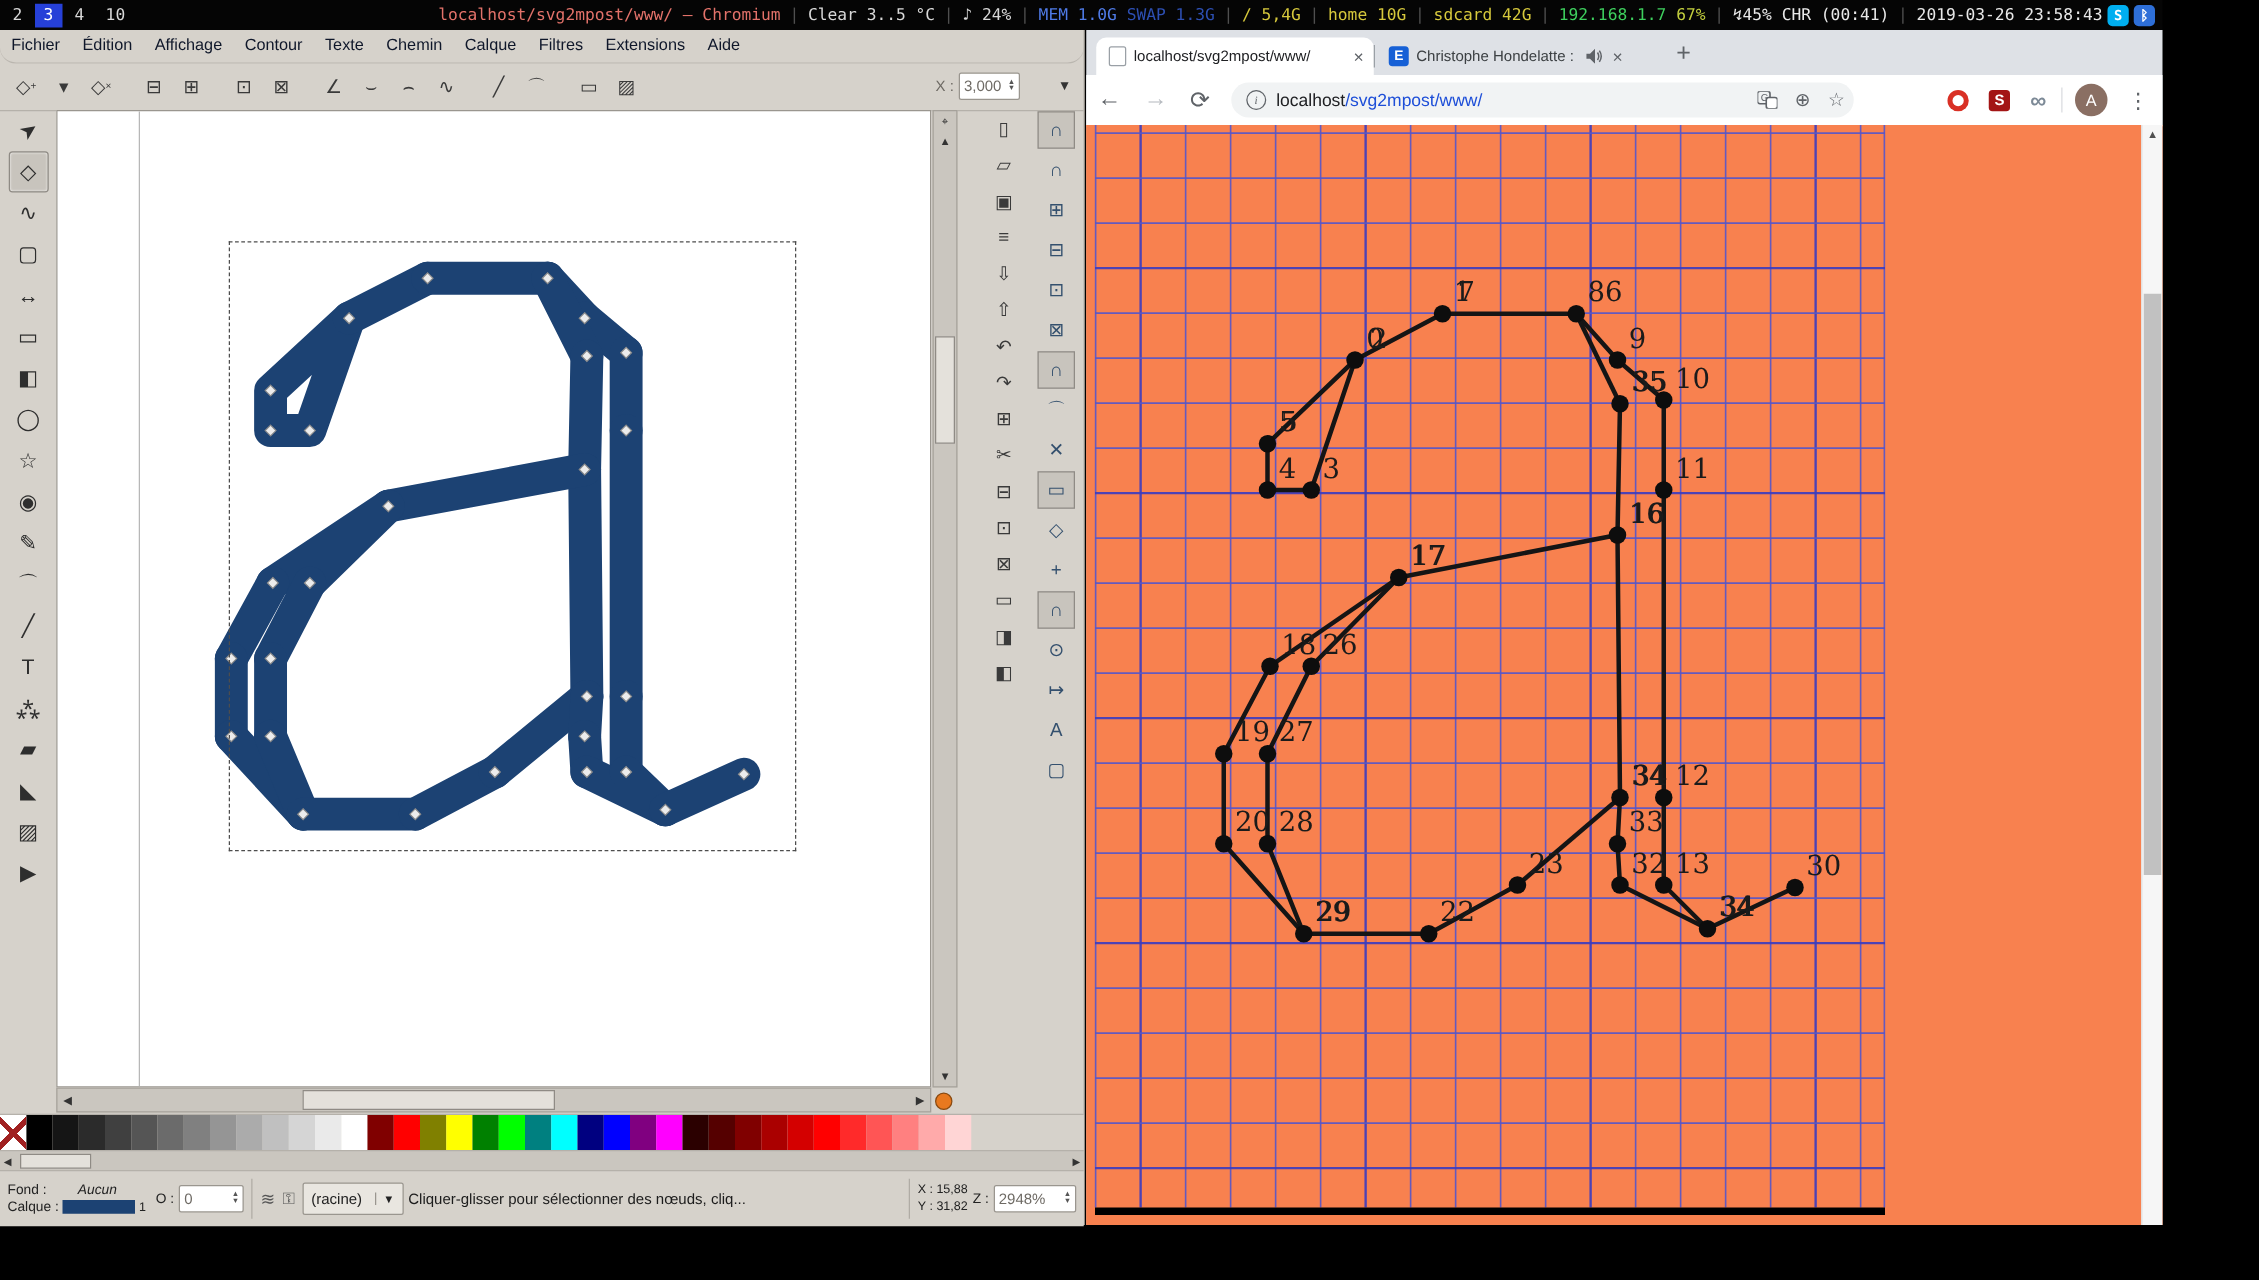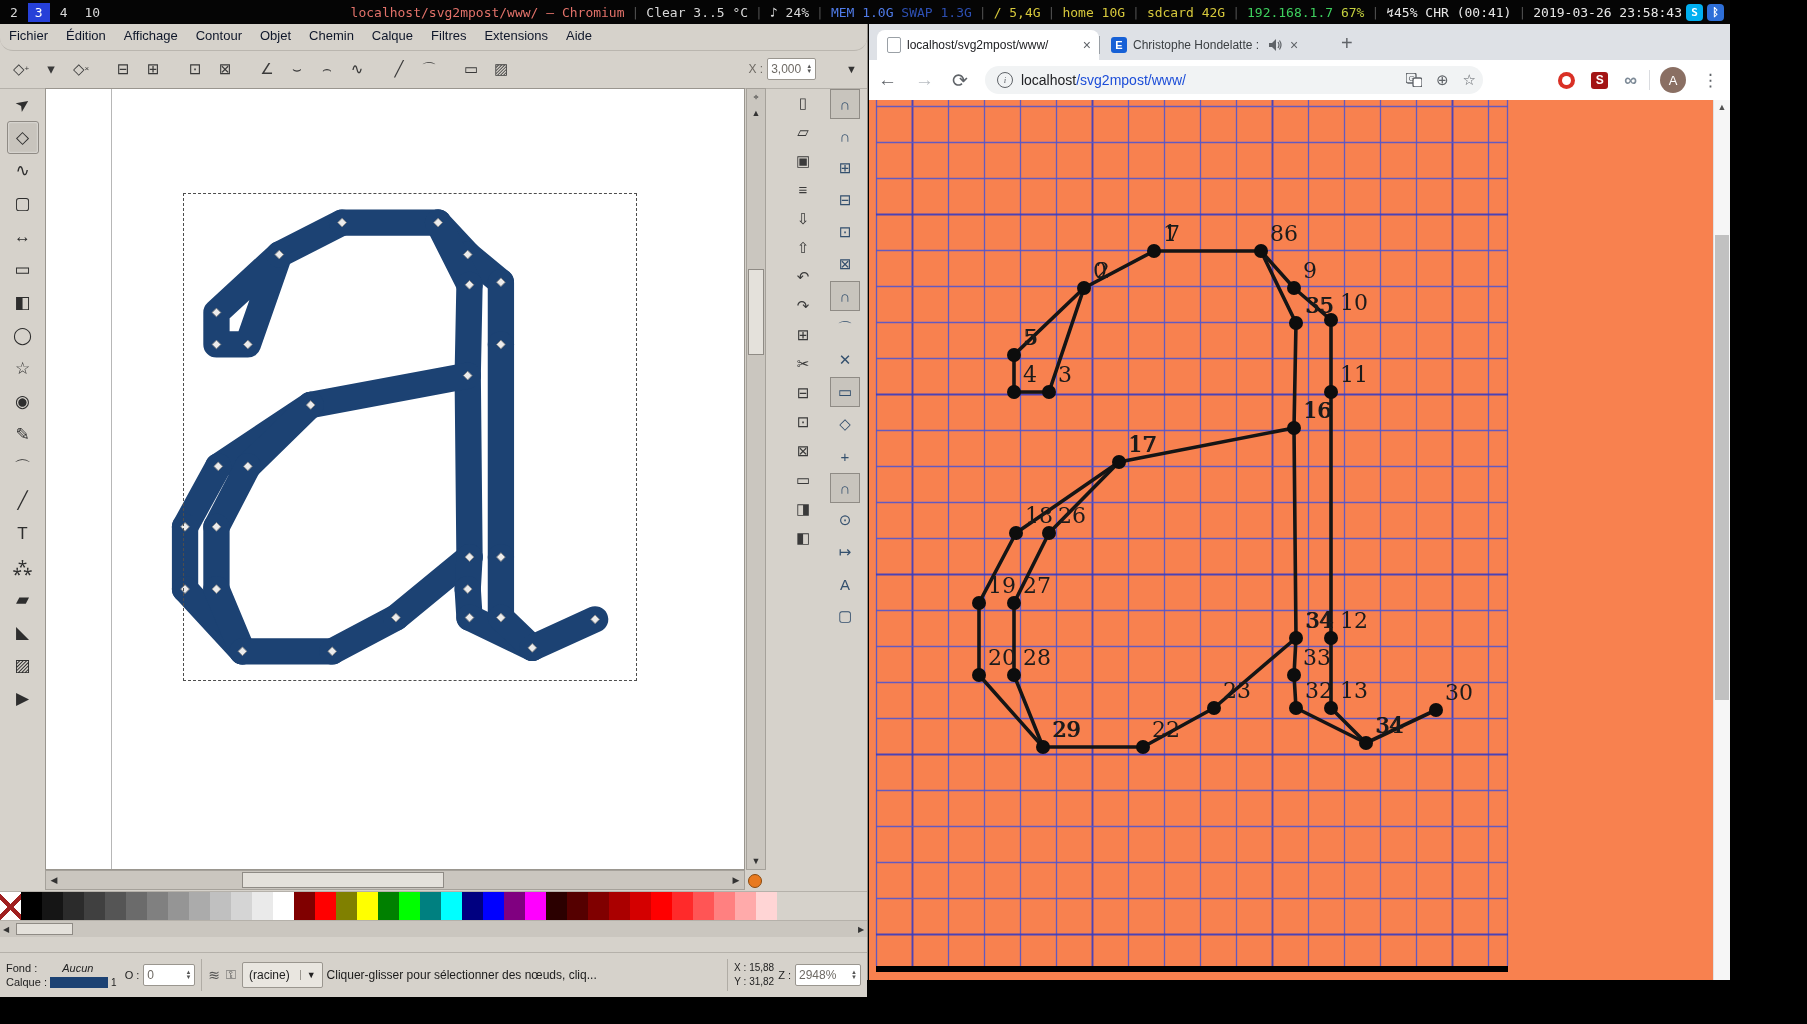--- a/index.html
+++ b/index.html
@@ -49,21 +49,21 @@
   #hs-dot{position:absolute;left:748px;top:850px;width:12px;height:12px;border-radius:50%;background:#e8791f;border:1px solid #8a4a10;}
   #ink-palette{position:absolute;left:0;top:867px;width:100%;height:29px;display:flex;align-items:stretch;background:#d6d2cb;border-top:1px solid #b5b1aa;}
   .swatch{width:21px;height:100%;}
   .swatch.none{background:#fff;position:relative;}
   .swatch.none:before{content:"";position:absolute;left:0;top:0;right:0;bottom:0;
     background:linear-gradient(45deg,transparent 44%,#a02020 44%,#a02020 56%,transparent 56%),
                linear-gradient(-45deg,transparent 44%,#a02020 44%,#a02020 56%,transparent 56%);}
   #ink-palscroll{position:absolute;left:0;top:896px;width:100%;height:16px;background:#cac6bf;display:flex;align-items:center;font-size:8px;color:#333;border-top:1px solid #b5b1aa;}
   #ink-palscroll .pthumb{height:10px;width:55px;background:#e4e1db;border:1px solid #8f8b85;margin-left:4px;}
   #ink-status{position:absolute;left:0;top:912px;width:100%;height:44px;background:#d6d2cb;border-top:1px solid #b5b1aa;
-    display:flex;align-items:center;font-size:11px;color:#222;margin-top:16px;}
+    display:flex;align-items:center;font-size:11px;color:#222;}
   .st-col{display:flex;flex-direction:column;justify-content:center;line-height:14px;}
   .st-sep{width:1px;height:32px;background:#b0aca5;margin:0 6px;}
   #stroke-swatch{display:inline-block;width:58px;height:11px;background:#1c4273;vertical-align:middle;}
   .dropdown{background:#e9e6e0;border:1px solid #9a968f;border-radius:2px;height:24px;display:inline-flex;align-items:center;padding:0 6px;font-size:12px;}
   .dropdown .dd-arrow{margin-left:10px;border-left:1px solid #9a968f;padding-left:6px;font-size:9px;}
   #status-msg{flex:1;min-width:0;overflow:hidden;white-space:nowrap;font-size:12px;color:#1c1c1c;margin:0 4px;}
   .xy{font-size:10px;text-align:right;line-height:14px;color:#222;}
   
   #chrome{position:absolute;left:869px;top:24px;width:861px;height:956px;background:#dee1e6;}
   #tabstrip{position:absolute;left:0;top:0;width:100%;height:36px;}
@@ -114,21 +114,21 @@
     <span id="tray-wrap"><span class="traybtn" style="background: rgb(0, 175, 240);">S</span><span class="traybtn" style="background: rgb(46, 111, 216);">ᛒ</span></span>
     <span style="width:6px"></span>
   </div>
 
   <div id="ink">
     <div id="ink-menubar">
         <span class="menu-item">Fichier</span>
         <span class="menu-item">Édition</span>
         <span class="menu-item">Affichage</span>
         <span class="menu-item">Contour</span>
-        <span class="menu-item">Objet</span>
+        <span class="menu-item">Texte</span>
         <span class="menu-item">Chemin</span>
         <span class="menu-item">Calque</span>
         <span class="menu-item">Filtres</span>
         <span class="menu-item">Extensions</span>
         <span class="menu-item">Aide</span>
       </div>
     <div id="ink-toolbar">
       <span style="width:6px"></span>
       <span id="tb-icons"><span class="tb-icon">◇<sub style="font-size:8px">+</sub></span><span class="tb-icon">▾</span><span class="tb-icon">◇<sub style="font-size:8px">×</sub></span><span class="tb-sep"></span><span class="tb-icon">⊟</span><span class="tb-icon">⊞</span><span class="tb-sep"></span><span class="tb-icon">⊡</span><span class="tb-icon">⊠</span><span class="tb-sep"></span><span class="tb-icon">∠</span><span class="tb-icon">⌣</span><span class="tb-icon">⌢</span><span class="tb-icon">∿</span><span class="tb-sep"></span><span class="tb-icon">╱</span><span class="tb-icon">⌒</span><span class="tb-sep"></span><span class="tb-icon">▭</span><span class="tb-icon">▨</span></span>
       <span style="flex:1"></span>

